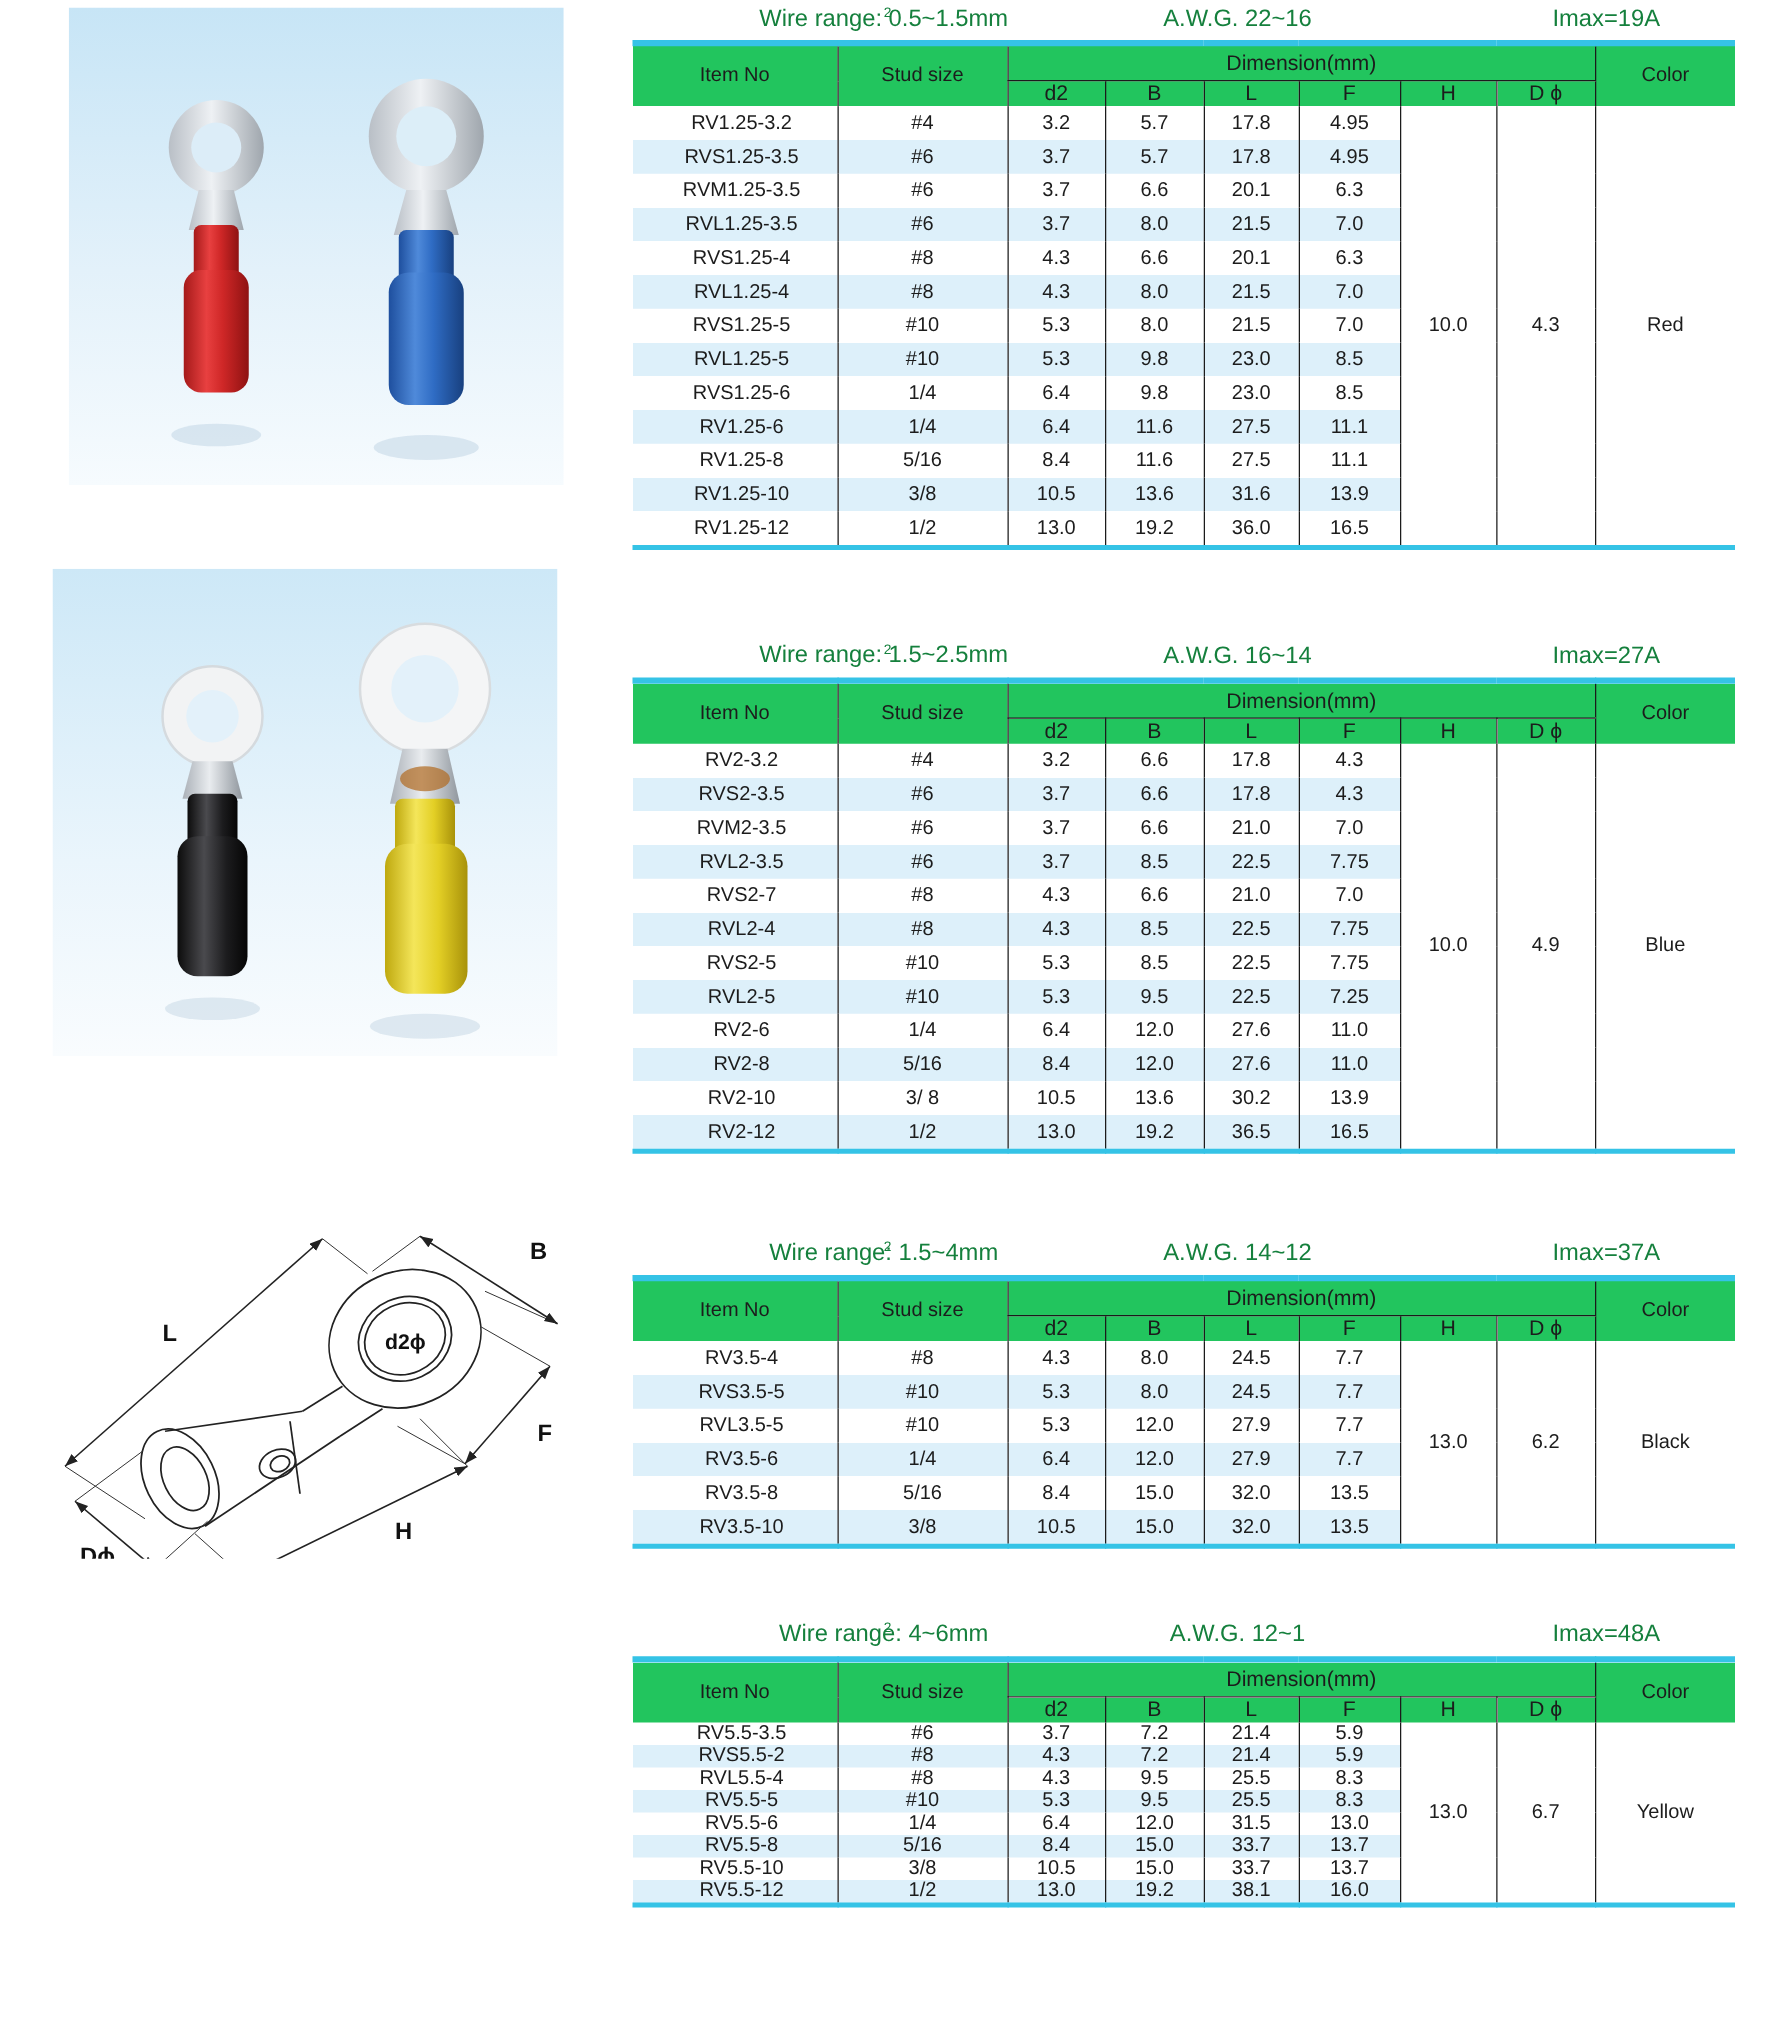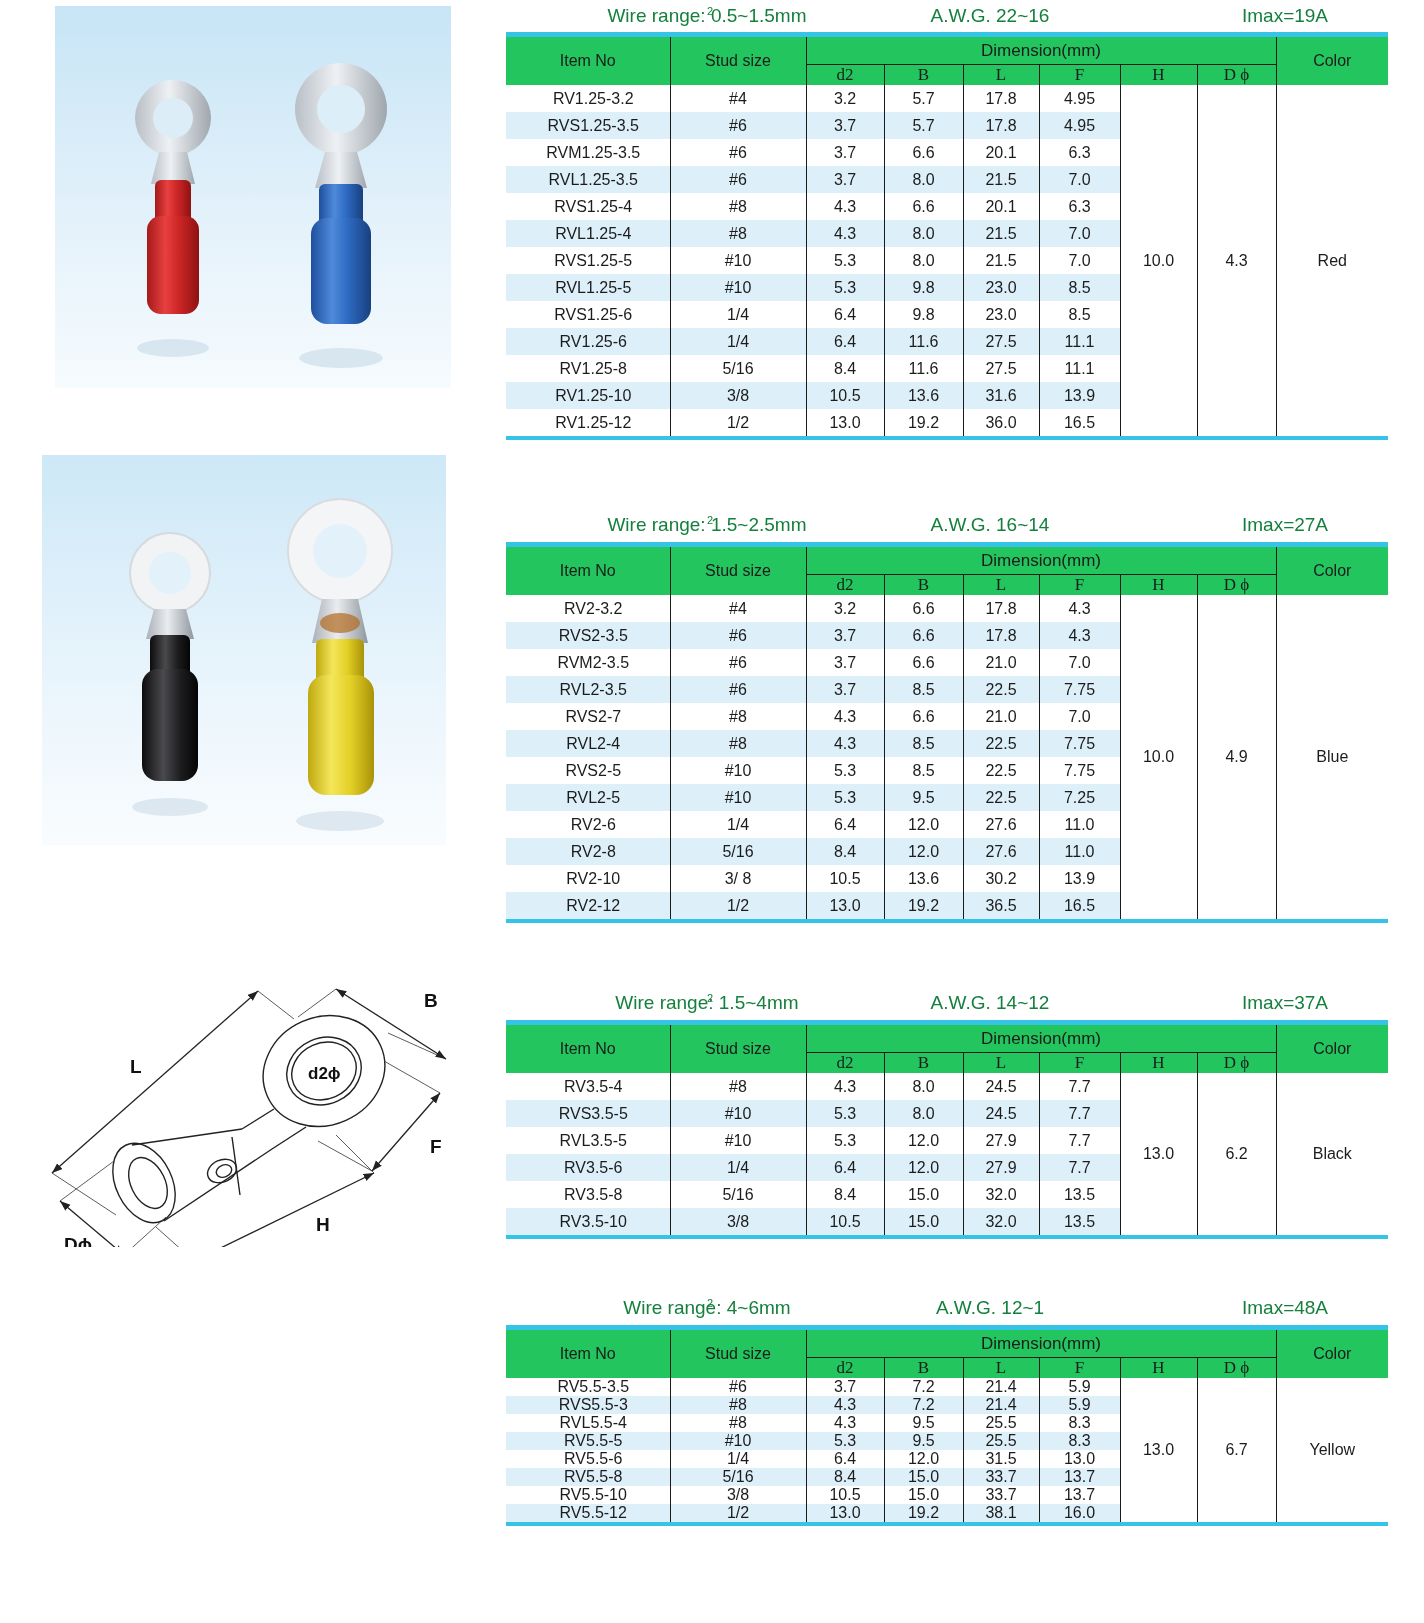--- a/index.html
+++ b/index.html
@@ -27,21 +27,21 @@
   .t-wire{left:204px;} .t-awg{left:484px;} .t-imax{left:739px;margin-left:40px;}
   .titlebar sup{font-size:11px;}
 
   table{border-collapse:collapse;table-layout:fixed;width:882px;
         border-top:5px solid #35c3e6;border-bottom:4px solid #35c3e6;}
   th,td{font-weight:normal;text-align:center;padding:0;
         border-left:1px solid #1b1b1b;overflow:hidden;white-space:nowrap;}
   .first{border-left:none !important;}
   thead th{background:#22c55e;}
   th.dim{height:27px;border-bottom:1px solid #1b1b1b;font-size:17px;}
-  tr.lbls th{height:17px;font-size:17px;font-family:Liberation Serif, serif;}
+  tr.lbls th{height:17px;font-size:17px;}
   th.span2{font-size:16px;}
   tbody td{height:27px;font-size:16px;}
   .s4 tbody td{height:16px;}
   tbody tr:nth-child(even) td:not(.merged){background:#ddf0fa;}
   td.c-item{text-align:center;padding-left:11px;}
   td.merged{background:#fff;}
 </style>
 </head>
 <body>
 
@@ -611,21 +611,21 @@
               <td>#6</td>
               <td>3.7</td>
               <td>7.2</td>
               <td>21.4</td>
               <td>5.9</td>
               <td rowspan="8" class="merged">13.0</td>
               <td rowspan="8" class="merged">6.7</td>
               <td rowspan="8" class="merged">Yellow</td>
             </tr>
             <tr>
-              <td class="c-item first">RVS5.5-3</td>
+              <td class="c-item first">RVS5.5-2</td>
               <td>#8</td>
               <td>4.3</td>
               <td>7.2</td>
               <td>21.4</td>
               <td>5.9</td>
             </tr>
             <tr>
               <td class="c-item first">RVL5.5-4</td>
               <td>#8</td>
               <td>4.3</td>

